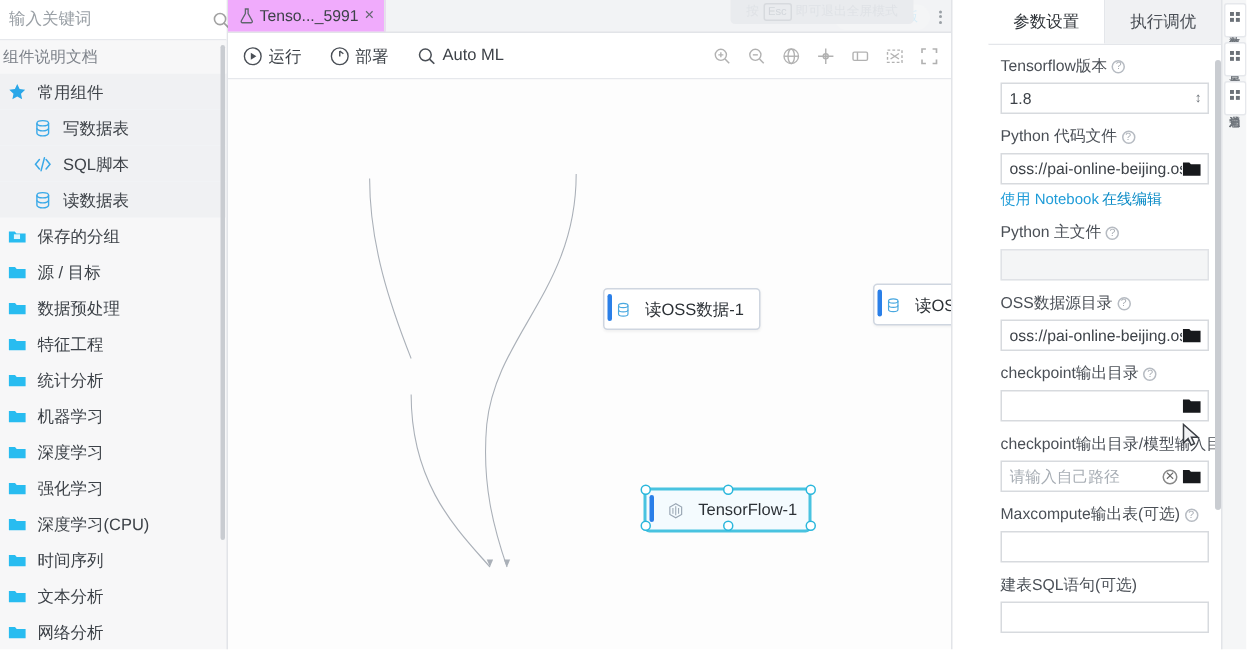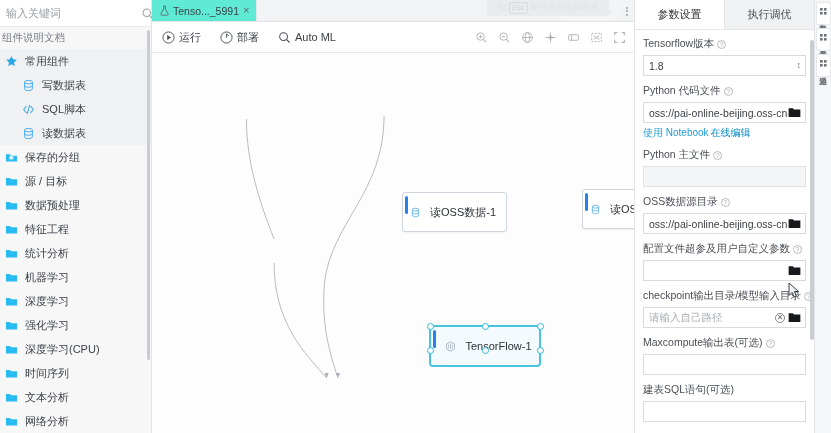--- a/index.html
+++ b/index.html
@@ -66,21 +66,21 @@
   }
 
   
   .center { flex: 1; display: flex; flex-direction: column; min-width: 0; position: relative; }
 
   .tabbar {
     height: 22px; background: #f2f3f5; border-bottom: 1px solid #e2e4e8;
     display: flex; align-items: stretch; position: relative;
   }
   .doc-tab {
-    background: #5eead4; border-right: 1px solid #e2e4e8;
+    background: #f0abfc; border-right: 1px solid #e2e4e8;
     display: flex; align-items: center; gap: 4px;
     padding: 0 7px 0 8px; font-size: 10.5px; color: #3d4248;
     max-width: 130px;
   }
   .doc-tab .tname { white-space: nowrap; overflow: hidden; text-overflow: ellipsis; }
   .tab-close { font-size: 11px; color: #60666d; cursor: pointer; line-height: 1; }
 
   .toolbar {
     height: 31px; background: #fff; border-bottom: 1px solid #e6e8ec;
     display: flex; align-items: center; padding-left: 10px; gap: 19px;
@@ -95,21 +95,21 @@
     display: flex; align-items: center; gap: 10px;
   }
   .tb-ic { width: 13px; height: 13px; opacity: .45; cursor: pointer; }
 
   .canvas {
     flex: 1; background: #fdfdfd; position: relative; overflow: hidden;
   }
   .canvas-inner { position: absolute; inset: 0; }
 
   .node {
-    position: absolute; height: 40px; background: #fff;
+    position: absolute; height: 28px; background: #fff;
     border: 1px solid #cfd6e0; border-radius: 3px;
     display: flex; align-items: center; gap: 5px;
     padding-left: 7px; 
     font-size: 11px; color: #2c3136; white-space: nowrap;
     box-shadow: 0 1px 2px rgba(0,0,0,.05);
   }
   .node::before {
     content: ""; position: absolute; left: 2px; top: 3px;
     width: 3px; height: 18px; background: #2a7fe8; border-radius: 2px;
   }
@@ -123,20 +123,21 @@
     position: absolute; width: 7px; height: 7px; border-radius: 50%;
     background: #fff; border: 1.6px solid #2ab7dc; z-index: 5;
   }
   svg.wires { position: absolute; inset: 0; width: 100%; height: 100%; pointer-events: none; }
 
   
   .rpanel {
     width: 180px; flex: 0 0 180px; background: #fff;
     border-left: 1px solid #e2e4e8; display: flex; flex-direction: column;
     position: relative;
+    padding-left: 24px;
   }
   .rtabs { height: 30px; display: flex; border-bottom: 1px solid #e4e6ea; }
   .rtab {
     flex: 1; display: flex; align-items: center; justify-content: center;
     font-size: 11px; color: #4a4f56; background: #f0f1f3; cursor: pointer;
     border-right: 1px solid #e4e6ea;
   }
   .rtab.active { background: #fff; color: #2c3136; }
   .rtab:last-child { border-right: none; }
 
@@ -522,21 +523,21 @@
        <div class="finput">
             <span class="val">oss://pai-online-beijing.oss-cn-be</span>
             <svg class="folder" viewBox="0 0 14 12">
               <path d="M.6 1.4h4.6l1.2 1.4h7V11H.6z" fill="#17191c"></path>
             </svg>
           </div>
 
      </div>
         <div class="fld">
        <div class="flabel">
-         <span>配置文件超参及用户自定义参数</span>
+         <span>checkpoint输出目录</span>
          <span class="qm">?</span>
        </div>
        <div class="finput">
             <span class="val ph"></span>
             <svg class="folder" viewBox="0 0 14 12">
               <path d="M.6 1.4h4.6l1.2 1.4h7V11H.6z" fill="#17191c"></path>
             </svg>
           </div>
 
      </div>

